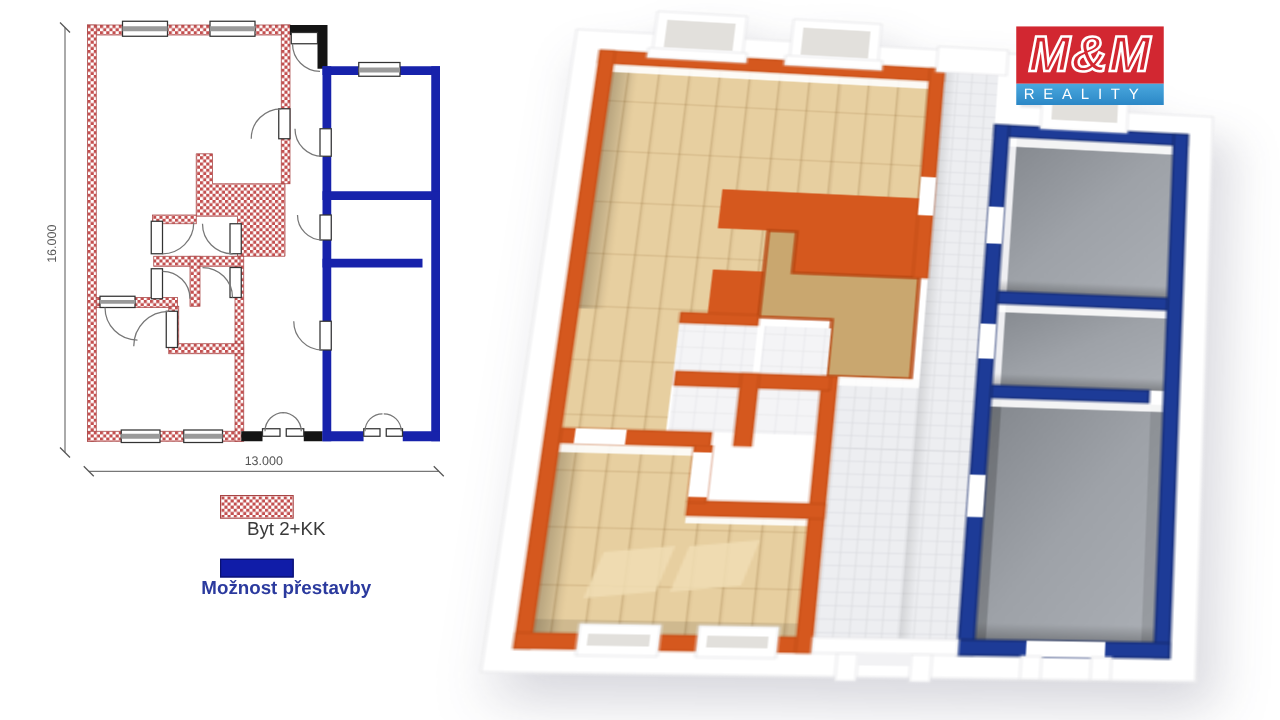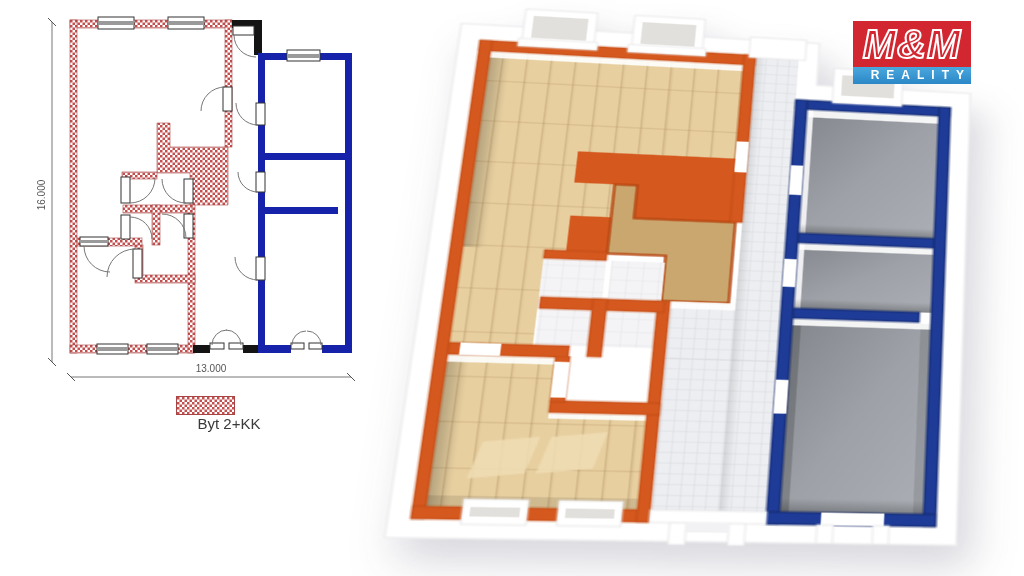--- a/index.html
+++ b/index.html
@@ -27,27 +27,27 @@
   
   #plate{position:absolute;left:0;top:0;width:312px;height:391px;
          transform-origin:0 0;
          transform:matrix3d(1.79953,0.10108,0,0.000144203,-0.328286,1.273966,0,-0.000296627,0,0,1,0,461.353,0.090829,0,1);
          filter:drop-shadow(8px 14px 12px rgba(40,40,70,.18));}
   .f-or{fill:var(--orange);stroke:var(--orange_dark);stroke-width:.5;}
   .f-bl{fill:var(--blue3d);stroke:var(--blue3d_dark);stroke-width:.8;}
   .wwall{fill:#fff;stroke:#e7e7ea;stroke-width:.7;}
   .glass{fill:#e2e0dc;}
   
-  #logo{position:absolute;left:828px;top:21px;width:118px;z-index:5;padding-left:25px;}
+  #logo{position:absolute;left:788px;top:21px;width:118px;z-index:5;padding-left:25px;}
   #logo-mm{background:var(--logo_red);color:var(--logo_red);-webkit-text-stroke:2px #ffffff;
            font-weight:900;font-style:italic;font-size:40px;line-height:46px;height:46px;
            text-align:center;letter-spacing:1px;}
   #logo-reality{background:linear-gradient(180deg,var(--logo_bar1),var(--logo_bar2));
-           color:#fff;font-weight:bold;font-size:12px;letter-spacing:7px;height:17px;
-           line-height:17px;text-align:right;padding-left:6px;}
+           color:#fff;font-weight:normal;font-size:12px;letter-spacing:7px;height:17px;
+           line-height:17px;text-align:left;padding-left:6px;}
 </style>
 </head>
 <body>
 
 <div id="stage">
 
   <svg id="plan2d" viewBox="0 0 410 390">
     <defs>
       <pattern id="hatch" width="5" height="5" patternUnits="userSpaceOnUse">
         <rect width="5" height="5" fill="#ffffff"></rect>
@@ -192,20 +192,24 @@
       </g>
     </g>
   </svg>
 
   <div id="legend">
     <div class="leg-row">
       <svg class="leg-swatch1" viewBox="0 0 57 17" preserveAspectRatio="none">
         <rect width="57" height="17" fill="url(#hatch)"></rect>
       </svg>
       <span class="leg-label1">Byt 2+KK</span>
+    </div>
+    <div class="leg-row">
+      <span class="leg-swatch2"></span>
+      <span class="leg-label2">Možnost přestavby</span>
     </div>
   </div>
 
   <div id="plate">
     <svg width="312" height="391" viewBox="-14 -30 312 391">
       <defs>
         <pattern id="wood" width="14" height="30" patternUnits="userSpaceOnUse">
           <rect width="14" height="30" style="fill:var(--wood)"></rect>
           <rect width="1.2" height="30" fill="rgba(140,100,50,0.22)"></rect>
           <rect width="14" height="1" fill="rgba(140,100,50,0.15)"></rect>

